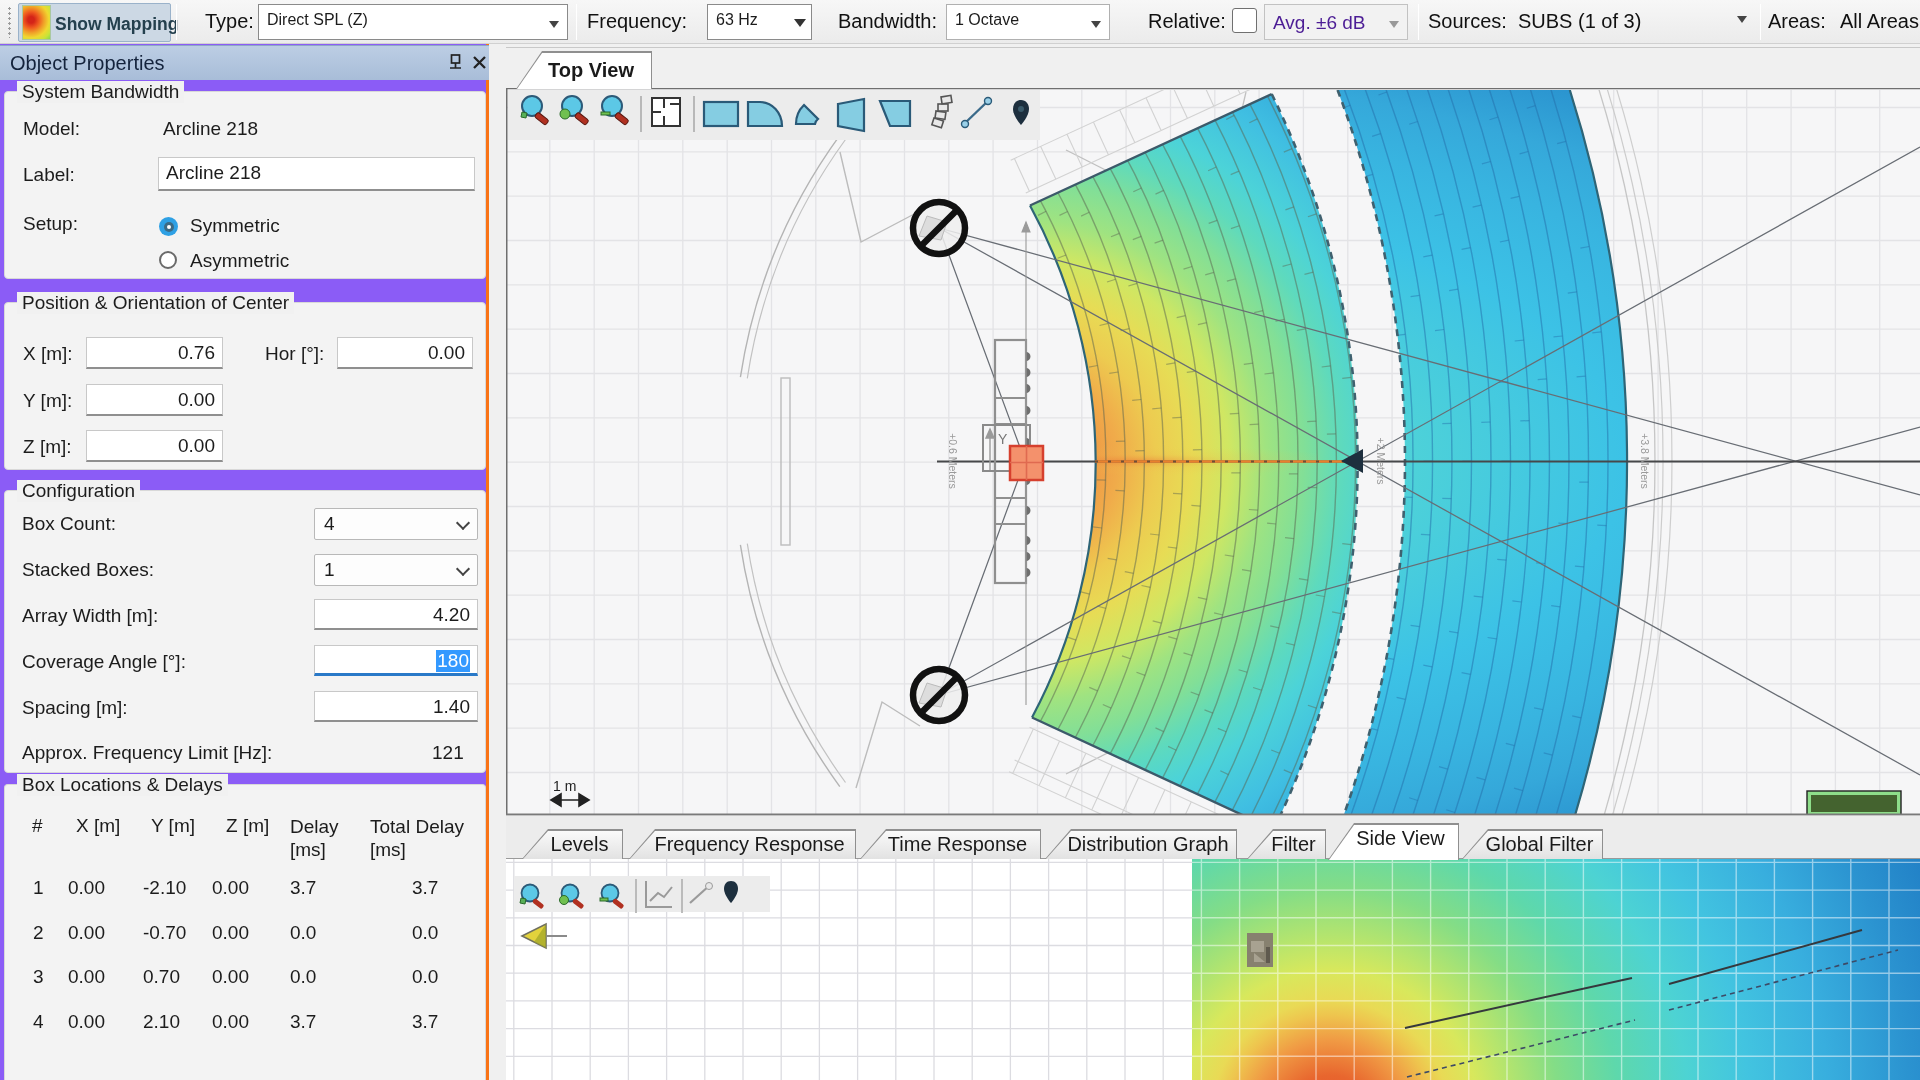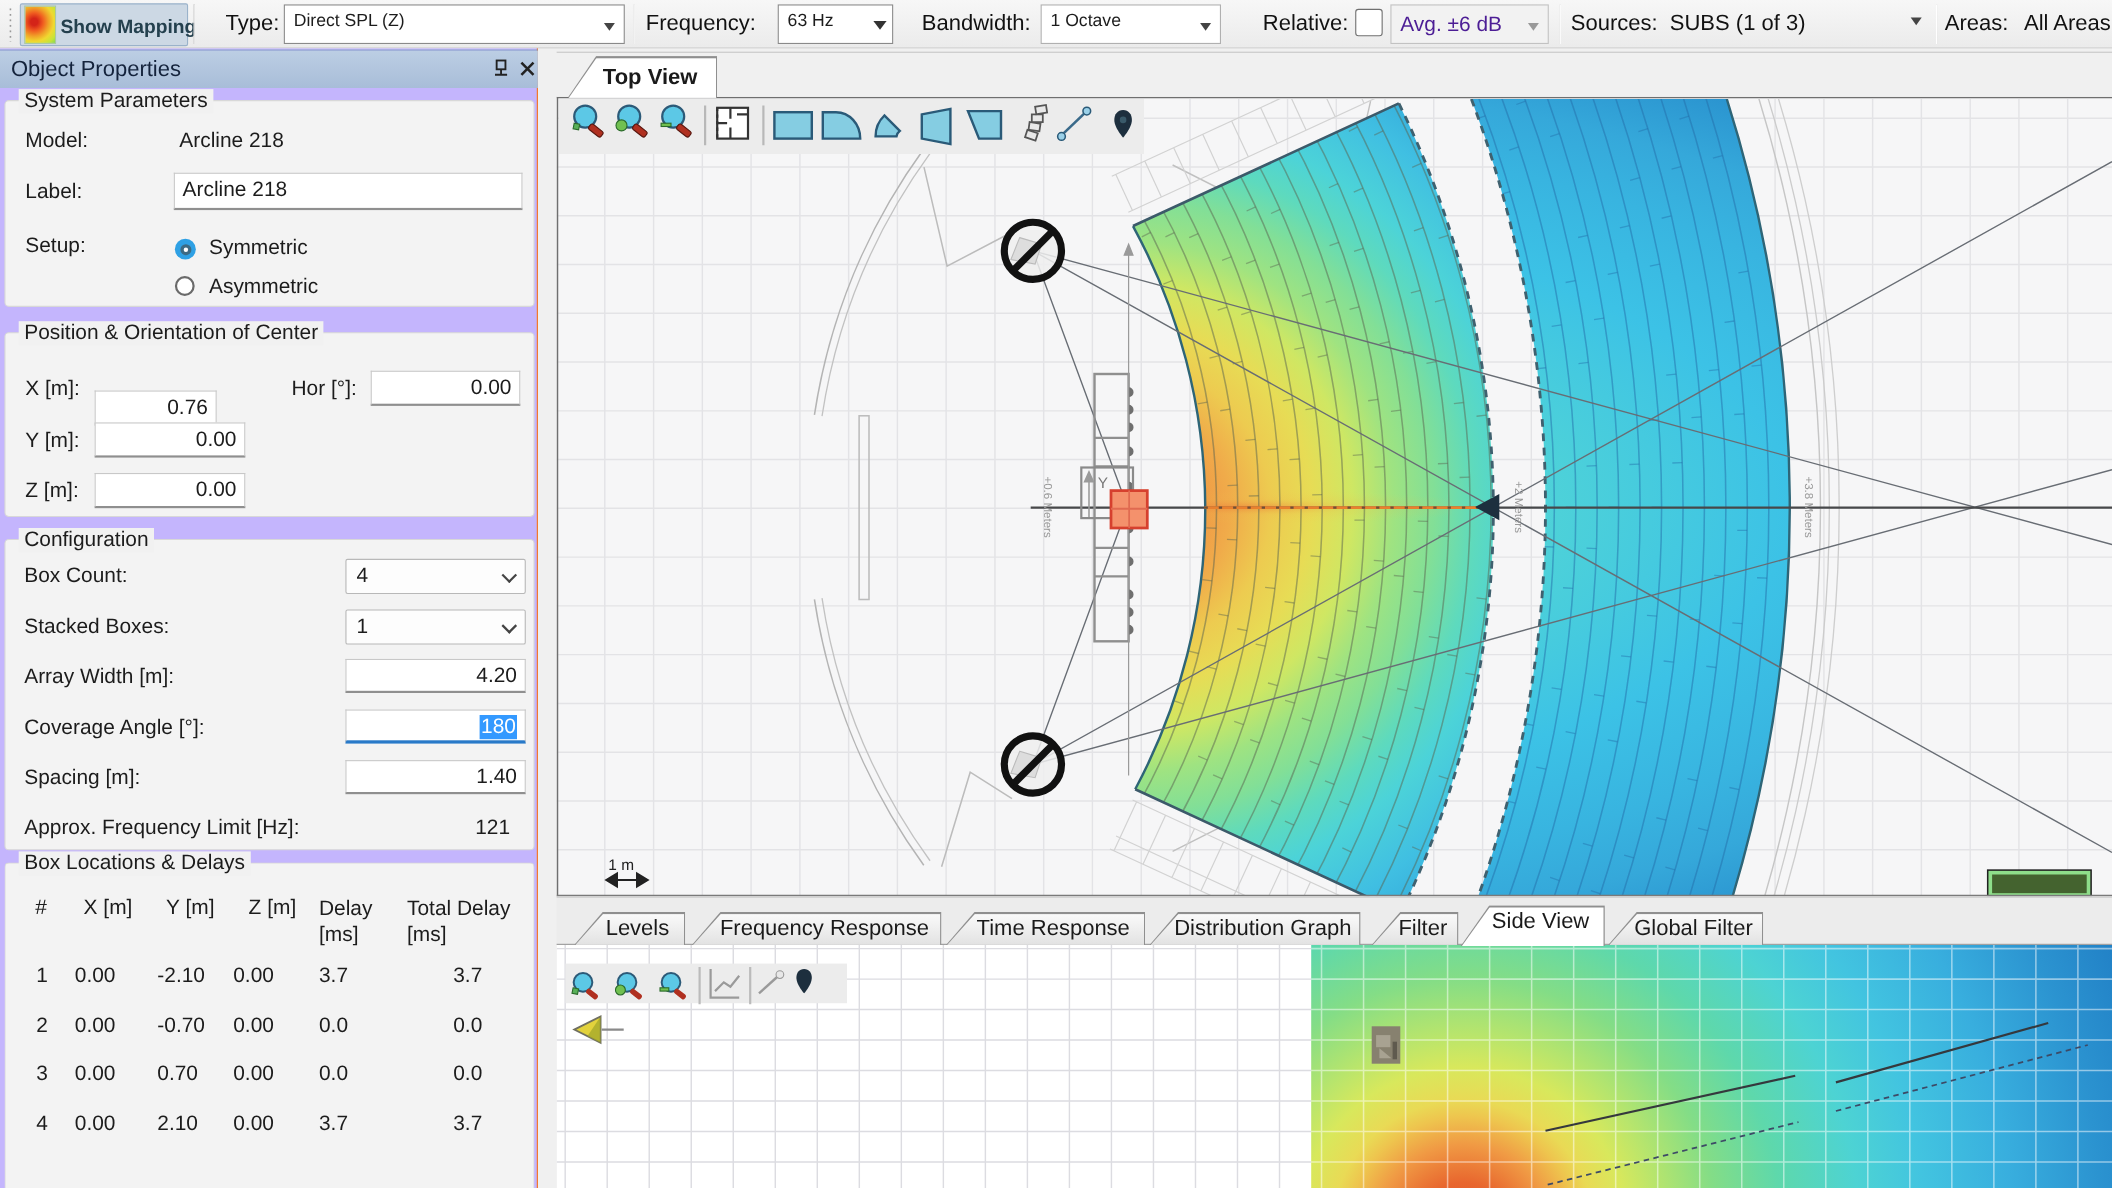--- a/index.html
+++ b/index.html
@@ -13,21 +13,21 @@
  background:radial-gradient(circle at 30% 42%, #d42418 0 12%, #f05c20 30%, #f0a028 48%, #f0d830 66%, #c8e438 84%, #88d850 100%)}
 #showmap .t{position:absolute;left:36px;top:10px;font-size:17.5px;font-weight:bold;color:#24404e;white-space:nowrap}
 .combo{position:absolute;top:4px;height:36px;background:#fff;border:1px solid #8a8a8a}
 .combo .v{position:absolute;left:8px;top:6px;font-size:16px;white-space:nowrap}
 .arr{position:absolute;right:5px;top:14px;width:0;height:0;border-left:6px solid transparent;border-right:6px solid transparent;border-top:8px solid #333}
 .arr2{position:absolute;top:16px;width:0;height:0;border-left:5px solid transparent;border-right:5px solid transparent;border-top:7px solid #444}
 #cb-rel{position:absolute;left:1232px;top:8px;width:25px;height:25px;background:#fff;border:1.5px solid #707070;border-radius:3px}
 #avgcombo{position:absolute;left:1264px;top:4px;width:144px;height:36px;background:#f2f2f2;border:1px solid #c2c2c2}
 #avgcombo .v{position:absolute;left:8px;top:7px;font-size:19px;color:#4c1d95;white-space:nowrap}
 
-#lp{position:absolute;left:0;top:44px;width:489px;height:1036px;background:#c4b5fd;border-right:1px solid #f97316}
+#lp{position:absolute;left:0;top:44px;width:489px;height:1036px;background:#8b5cf6;border-right:3px solid #f97316}
 #lph{position:absolute;left:0;top:1px;width:489px;height:35px;background:linear-gradient(#bccee4,#a8bdd8);border-top:1px solid #8ca6c8}
 #lph .t{position:absolute;left:10px;top:6px;font-size:20px;color:#14233c}
 .grp{position:absolute;left:4px;width:482px;border:1px solid #d8d8d8;border-radius:4px;background:#f3f3f3}
 .grp>.cap{position:absolute;left:12px;top:-11px;background:#f1f1f1;padding:0 5px;font-size:19px;color:#1c1c1c;white-space:nowrap}
 .flbl{position:absolute;font-size:19px;color:#1c1c1c;white-space:nowrap}
 .inp{position:absolute;background:#fff;border:1px solid #c8c8c8;border-bottom:2px solid #8f8f8f;font-size:19px}
 .inp .r{position:absolute;right:7px;top:4px}
 .inp .l{position:absolute;left:7px;top:4px}
 .ddl{position:absolute;background:#fdfdfd;border:1px solid #b8b8b8;border-radius:2px}
 .ddl .l{position:absolute;left:9px;top:4px;font-size:19px}
@@ -238,41 +238,41 @@
  <div id="lph">
       <span class="t">Object Properties</span>
   <svg width="40" height="24" style="position:absolute;right:2px;top:5px">
    <rect x="4.5" y="4" width="8" height="8" stroke="#222" stroke-width="1.7" fill="none"></rect>
    <path d="M8.5 12v5M3 17h11" stroke="#222" stroke-width="1.7" fill="none"></path>
    <path d="M27 6l11 11M38 6L27 17" stroke="#222" stroke-width="2.3"></path>
   </svg>
  </div>
 
  <div class="grp" style="top:47px;height:188px">
-  <span class="cap">System Parameters</span>
+  <span class="cap">System Bandwidth</span>
  </div>
  <div class="flbl" style="left:23px;top:74px">Model:</div>
  <div class="flbl" style="left:163px;top:74px">Arcline 218</div>
  <div class="flbl" style="left:23px;top:120px">Label:</div>
  <div class="inp" style="left:158px;top:113px;width:317px;height:34px">
       <span class="l">Arcline 218</span>
     </div>
  <div class="flbl" style="left:23px;top:169px">Setup:</div>
  <div class="radio" style="left:159px;top:173px;background:#2ea0e4"></div>
  <div class="radio" style="left:163.5px;top:177.5px;width:10px;height:10px;background:#3c6a84"></div>
  <div class="radio" style="left:166.5px;top:180.5px;width:4px;height:4px;background:#fff"></div>
  <div class="flbl" style="left:190px;top:171px">Symmetric</div>
  <div class="radio" style="left:159px;top:207px;background:#fff;border:2px solid #6a6a6a;width:18px;height:18px"></div>
  <div class="flbl" style="left:190px;top:206px">Asymmetric</div>
 
  <div class="grp" style="top:258px;height:168px">
       <span class="cap">Position &amp; Orientation of Center</span>
     </div>
  <div class="flbl" style="left:23px;top:299px">X [m]:</div>
- <div class="inp" style="left:86px;top:311px;width:111px;height:32px">
+ <div class="inp" style="left:86px;top:293px;width:137px;height:32px">
       <span class="r">0.76</span>
     </div>
  <div class="flbl" style="left:265px;top:299px">Hor [°]:</div>
  <div class="inp" style="left:337px;top:293px;width:136px;height:32px">
       <span class="r">0.00</span>
     </div>
  <div class="flbl" style="left:23px;top:346px">Y [m]:</div>
  <div class="inp" style="left:86px;top:340px;width:137px;height:32px">
       <span class="r">0.00</span>
     </div>

